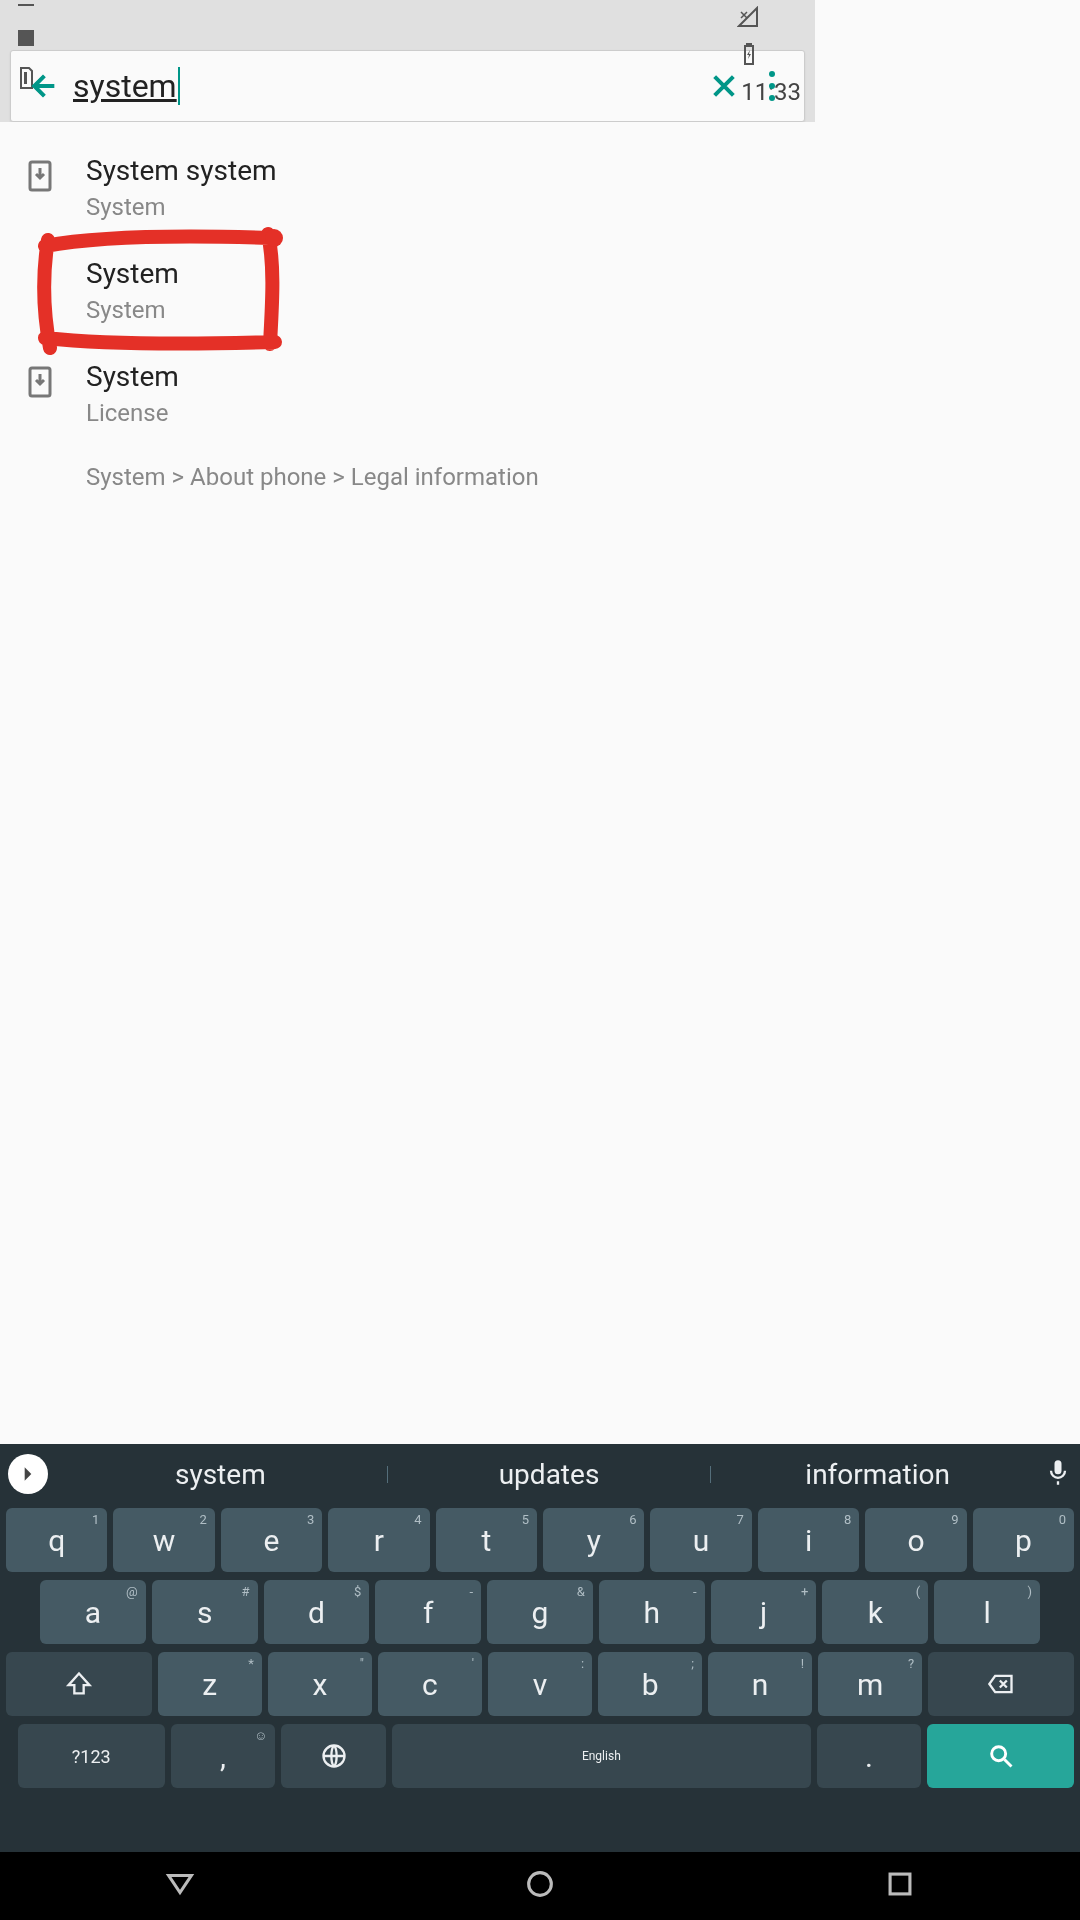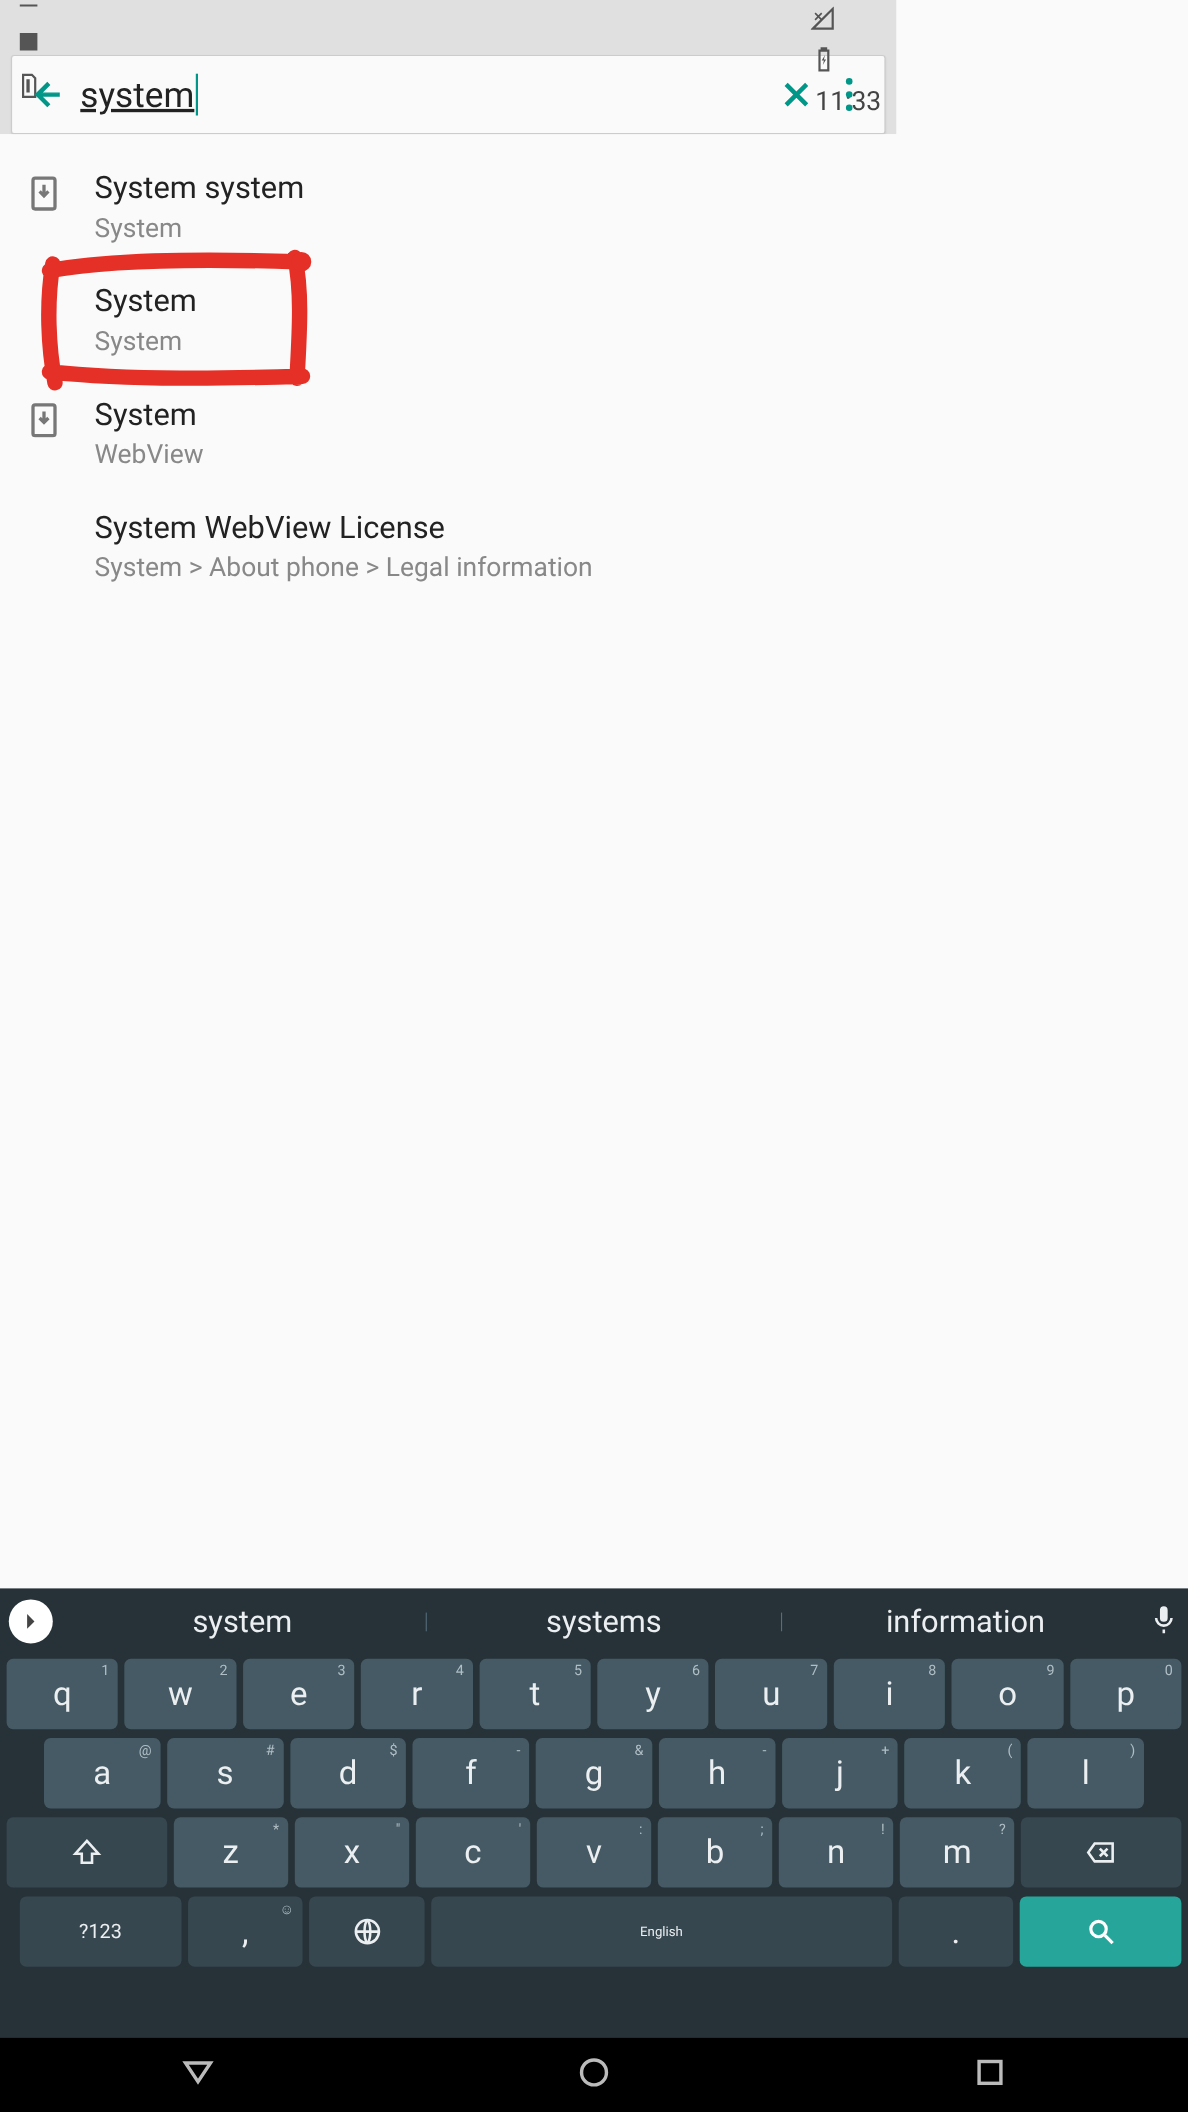--- a/index.html
+++ b/index.html
@@ -139,49 +139,48 @@
 
   <div class="result">
     <div class="icon">
         <svg viewBox="0 0 24 32">
           <rect x="2" y="2" width="20" height="28" rx="2" fill="none" stroke="#777" stroke-width="3"></rect>
           <path d="M12 8v10m-4-4l4 4 4-4" stroke="#777" stroke-width="3" fill="none"></path>
         </svg>
       </div>
     <div class="text">
         <div class="title">System</div>
-        <div class="sub">WebView</div>
+        <div class="sub">License</div>
       </div>
   </div>
 
   <div class="result">
     <div class="icon"></div>
     <div class="text">
-        <div class="title">System WebView License</div>
         <div class="sub">System &gt; About phone &gt; Legal information</div>
       </div>
   </div>
 
   <div class="annot" style="left:30px; top:104px;">
     <svg width="260" height="130">
       <path d="M15 20 C 80 8, 180 10, 240 12 M238 8 C 245 40, 242 80, 240 118 M15 112 C 90 120, 180 118, 245 116 M18 14 C 12 50, 14 90, 20 122" stroke="#e43027" stroke-width="14" fill="none" stroke-linecap="round"></path>
       <circle cx="244" cy="12" r="9" fill="#e43027"></circle>
     </svg>
   </div>
 </div>
 
 <div class="keyboard">
   <div class="suggest">
     <div class="expand">
         <svg viewBox="0 0 24 24">
           <path d="M8 4l8 8-8 8z"></path>
         </svg>
       </div>
     <div class="sword">system</div>
-    <div class="sword mid">systems</div>
+    <div class="sword mid">updates</div>
     <div class="sword">information</div>
     <div class="mic"><svg viewBox="0 0 24 24">
           <path d="M12 2a3 3 0 0 0-3 3v6a3 3 0 0 0 6 0V5a3 3 0 0 0-3-3zm7 9a7 7 0 0 1-14 0h2a5 5 0 0 0 10 0zM11 20h2v3h-2z"></path>
         </svg></div>
   </div>
 
   <div class="krow" id="krow1">
       <div class="key"><span class="sup">1</span>q</div>
       <div class="key"><span class="sup">2</span>w</div>
       <div class="key"><span class="sup">3</span>e</div>

